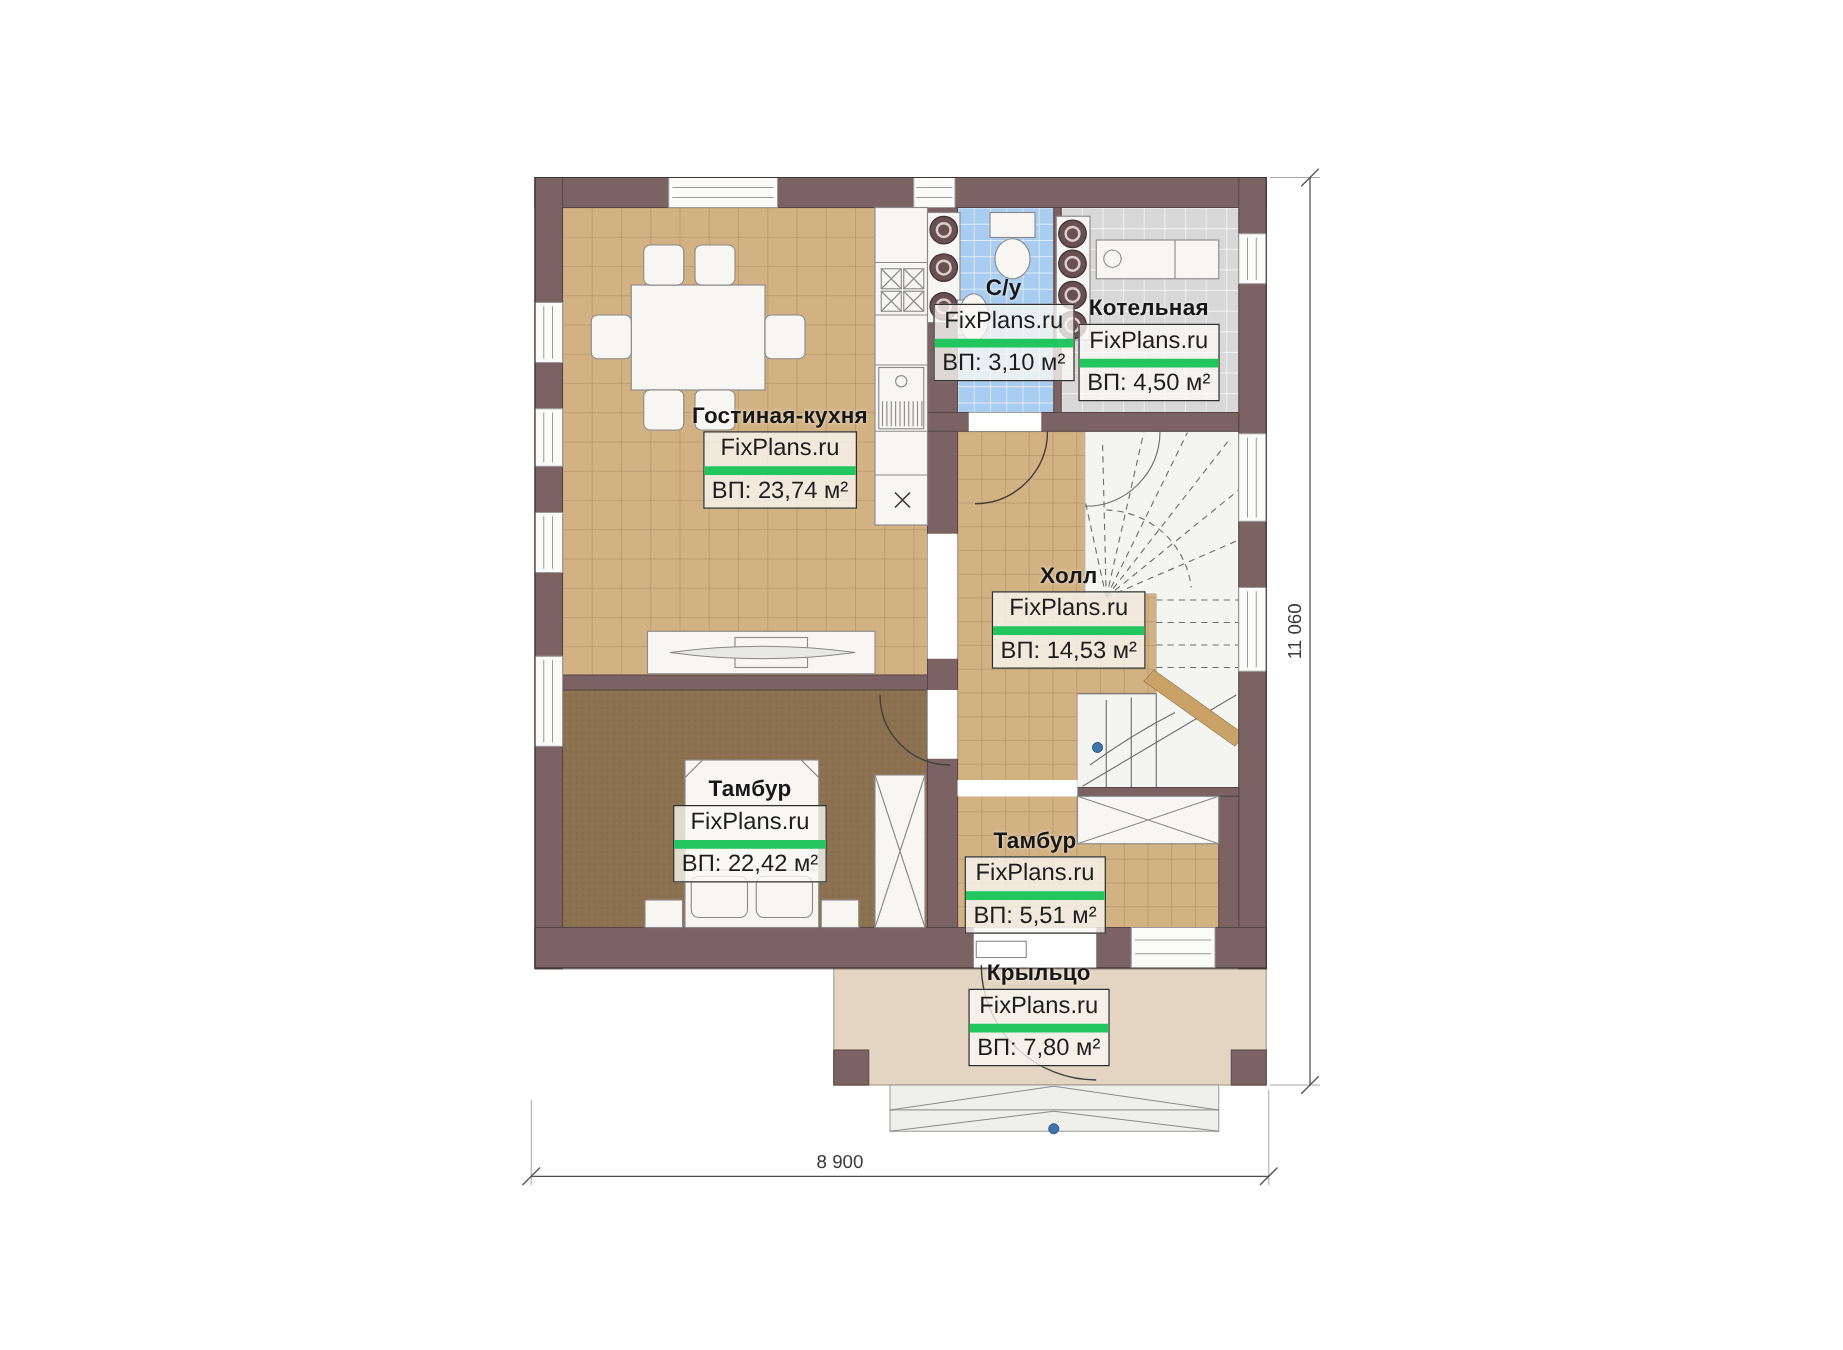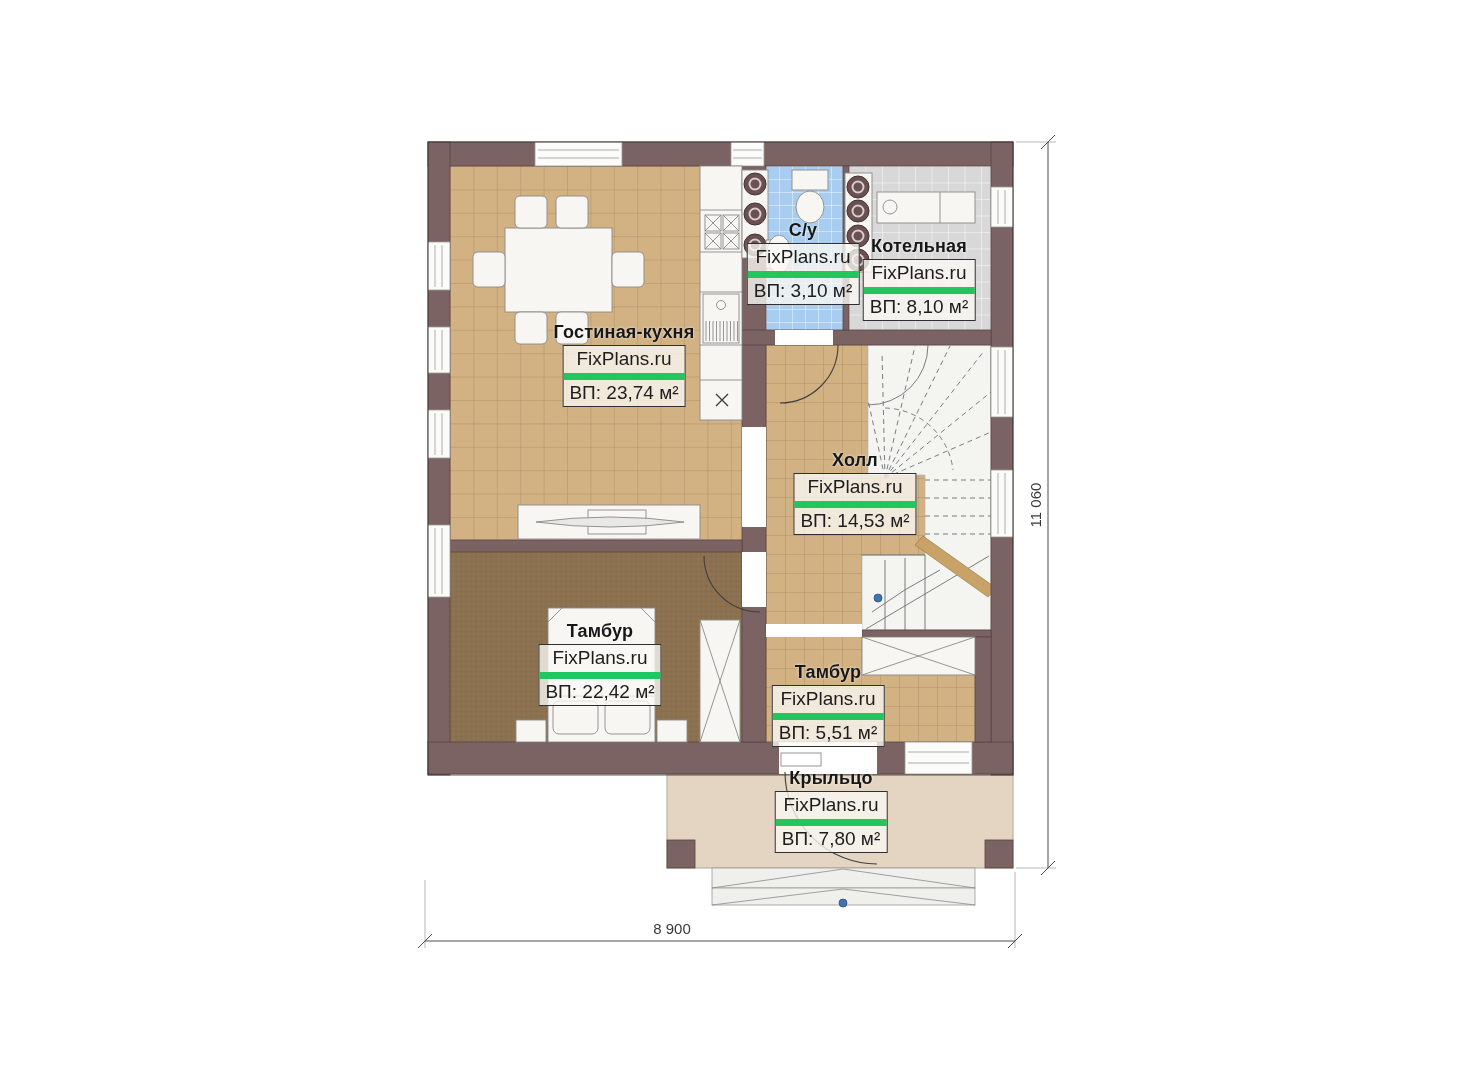--- a/index.html
+++ b/index.html
@@ -321,21 +321,21 @@
   <div class="label-box">
     <div class="label-row">FixPlans.ru</div>
     <div class="label-row second">ВП: 3,10 м²</div>
   </div>
 </div>
 
 <div class="room-label" style="left:919px;top:236px">
   <div class="room-name">Котельная</div>
   <div class="label-box">
     <div class="label-row">FixPlans.ru</div>
-    <div class="label-row second">ВП: 8,10 м²</div>
+    <div class="label-row second">ВП: 4,50 м²</div>
   </div>
 </div>
 
 <div class="room-label" style="left:855px;top:450px">
   <div class="room-name">Холл</div>
   <div class="label-box">
     <div class="label-row">FixPlans.ru</div>
     <div class="label-row second">ВП: 14,53 м²</div>
   </div>
 </div>

